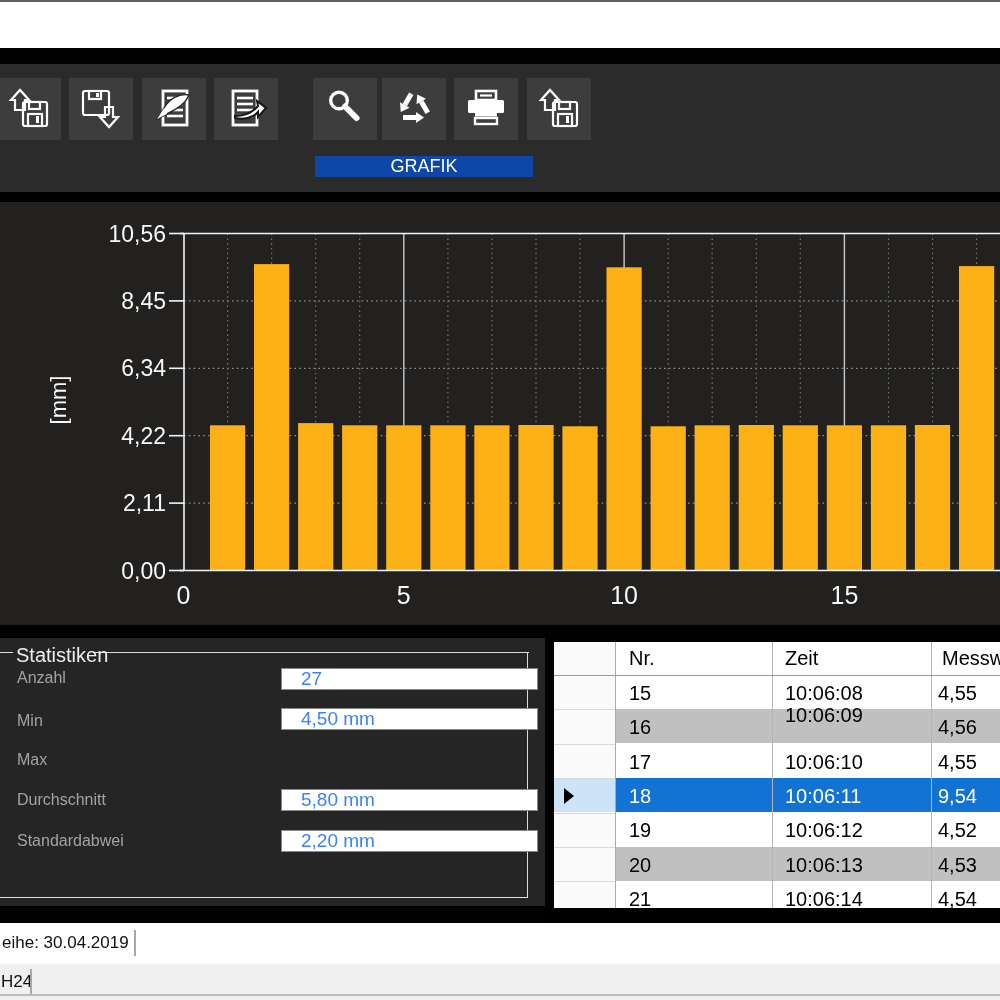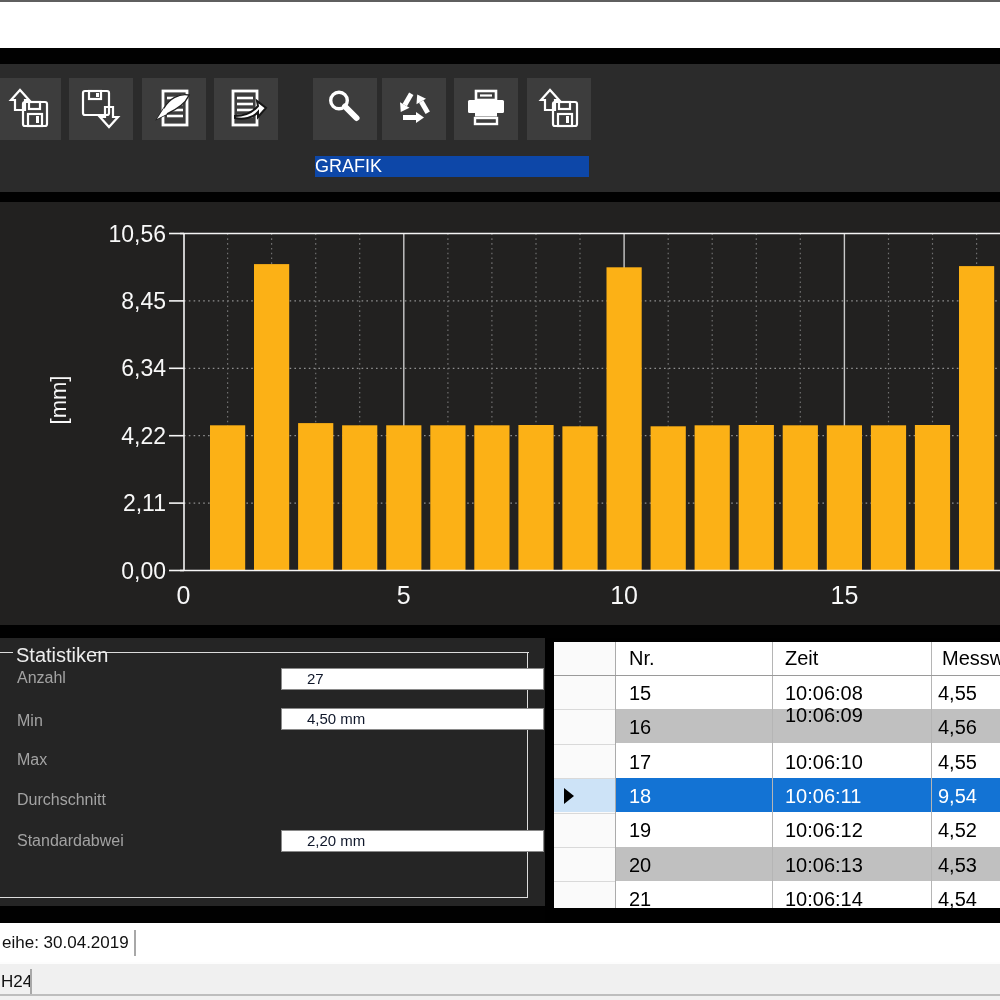--- a/index.html
+++ b/index.html
@@ -13,21 +13,21 @@
   .tbtn{position:absolute;top:14px;width:64px;height:62px;background:#3d3d3d;}
   .tbtn svg{position:absolute;left:9px;top:8px;}
   .blubar{position:absolute;top:92px;height:21px;background:#0d47a8;
     color:#fff;font-size:18px;line-height:21px;}
   .band2{left:0;top:192px;width:1000px;height:10px;background:#010101;}
   .chart{left:0;top:202px;width:1000px;height:423px;background:#222120;}
   .band3{left:0;top:625px;width:1000px;height:298px;background:#010101;}
   .leftpanel{left:0;top:638px;width:545px;height:268px;background:#252525;}
   .statlabel{position:absolute;left:17px;color:#a3a3a3;font-size:16px;}
   .statbox{position:absolute;left:281px;width:236px;height:20px;background:#fff;
-    border:1px solid #8a8a8a;color:#0f172a;font-size:15px;line-height:20px;padding-left:25px;}
+    border:1px solid #8a8a8a;color:#3b82f6;font-size:19px;line-height:20px;padding-left:19px;}
   .status1{left:0;top:923px;width:1000px;height:39px;background:#ffffff;}
   .status2{left:0;top:962px;width:1000px;height:38px;background:#f0f0f0;border-top:2px solid #fdfdfd;}
   .stext{position:absolute;color:#111;font-size:17px;}
   .ssep{position:absolute;width:2px;background:#a8a8a8;}
   .trow{left:62px;width:384px;height:34px;}
 </style>
 </head>
 <body>
 <div id="root">
   <div class="abs topwhite"></div>
@@ -119,21 +119,21 @@
 
     <div class="tbtn" style="left:527px;">
       <svg width="46" height="46" viewBox="0 0 46 46" fill="none" stroke="#fff" stroke-width="2.2">
         <path d="M5 14 L14 4 L23 14 L19 14 L19 24 L9 24 L9 14 Z"></path>
         <rect x="17" y="16" width="24" height="24" rx="2"></rect>
         <rect x="23" y="16" width="11" height="7"></rect>
         <rect x="22" y="28" width="14" height="12"></rect>
         <rect x="30" y="30" width="3" height="7" fill="#fff" stroke="none"></rect>
       </svg>
     </div>
-    <div class="blubar" style="left:315px;width:274px;">GRAFIK</div>
+    <div class="blubar" style="left:315px;width:218px;text-align:center;">GRAFIK</div>
   </div>
   <div class="abs band2"></div>
   <div class="abs chart" id="chart"></div>
   <svg class="abs" style="left:0;top:202px;" width="1000" height="423">
   <line x1="184" y1="301.1" x2="1000" y2="301.1" stroke="#8f8f8f" stroke-width="1.3" stroke-dasharray="1.6 3.2"></line>
   <line x1="184" y1="233.7" x2="1000" y2="233.7" stroke="#8f8f8f" stroke-width="1.3" stroke-dasharray="1.6 3.2"></line>
   <line x1="184" y1="166.3" x2="1000" y2="166.3" stroke="#8f8f8f" stroke-width="1.3" stroke-dasharray="1.6 3.2"></line>
   <line x1="184" y1="98.9" x2="1000" y2="98.9" stroke="#8f8f8f" stroke-width="1.3" stroke-dasharray="1.6 3.2"></line>
   <line x1="227.6" y1="31.5" x2="227.6" y2="368.5" stroke="#6f6f6f" stroke-width="1.2" stroke-dasharray="1.6 3.2"></line>
   <line x1="271.6" y1="31.5" x2="271.6" y2="368.5" stroke="#6f6f6f" stroke-width="1.2" stroke-dasharray="1.6 3.2"></line>
@@ -200,20 +200,21 @@
     <div class="abs" style="left:527px;top:14px;width:1px;height:246px;background:#dcdcdc;"></div>
     <div class="abs" style="left:0;top:259px;width:528px;height:1px;background:#dcdcdc;"></div>
     <div class="abs" style="left:16px;top:6px;color:#ededed;font-size:20px;">Statistiken</div>
     <div class="statlabel" style="top:31px;">Anzahl</div>
     <div class="statlabel" style="top:74px;">Min</div>
     <div class="statlabel" style="top:113px;">Max</div>
     <div class="statlabel" style="top:153px;">Durchschnitt</div>
     <div class="statlabel" style="top:194px;">Standardabwei</div>
     <div class="statbox" style="top:30px;">27</div>
     <div class="statbox" style="top:70px;">4,50 mm</div>
+    <div class="statbox" style="top:151px;">5,80 mm</div>
     <div class="statbox" style="top:192px;">2,20 mm</div>
   </div>
   <div class="abs" id="rightpanel" style="left:545px;top:638px;width:455px;height:285px;background:#000;">
 
     <div class="abs" id="tbl" style="left:9px;top:4px;width:446px;height:266px;background:#fff;overflow:hidden;font-size:20px;color:#000;">
 
       <div class="abs" style="left:0;top:0;width:444px;height:33px;background:#fff;"></div>
       <div class="abs" style="left:75px;top:5px;">Nr.</div>
       <div class="abs" style="left:231px;top:5px;">Zeit</div>
       <div class="abs" style="left:388px;top:5px;">Messwert</div>

